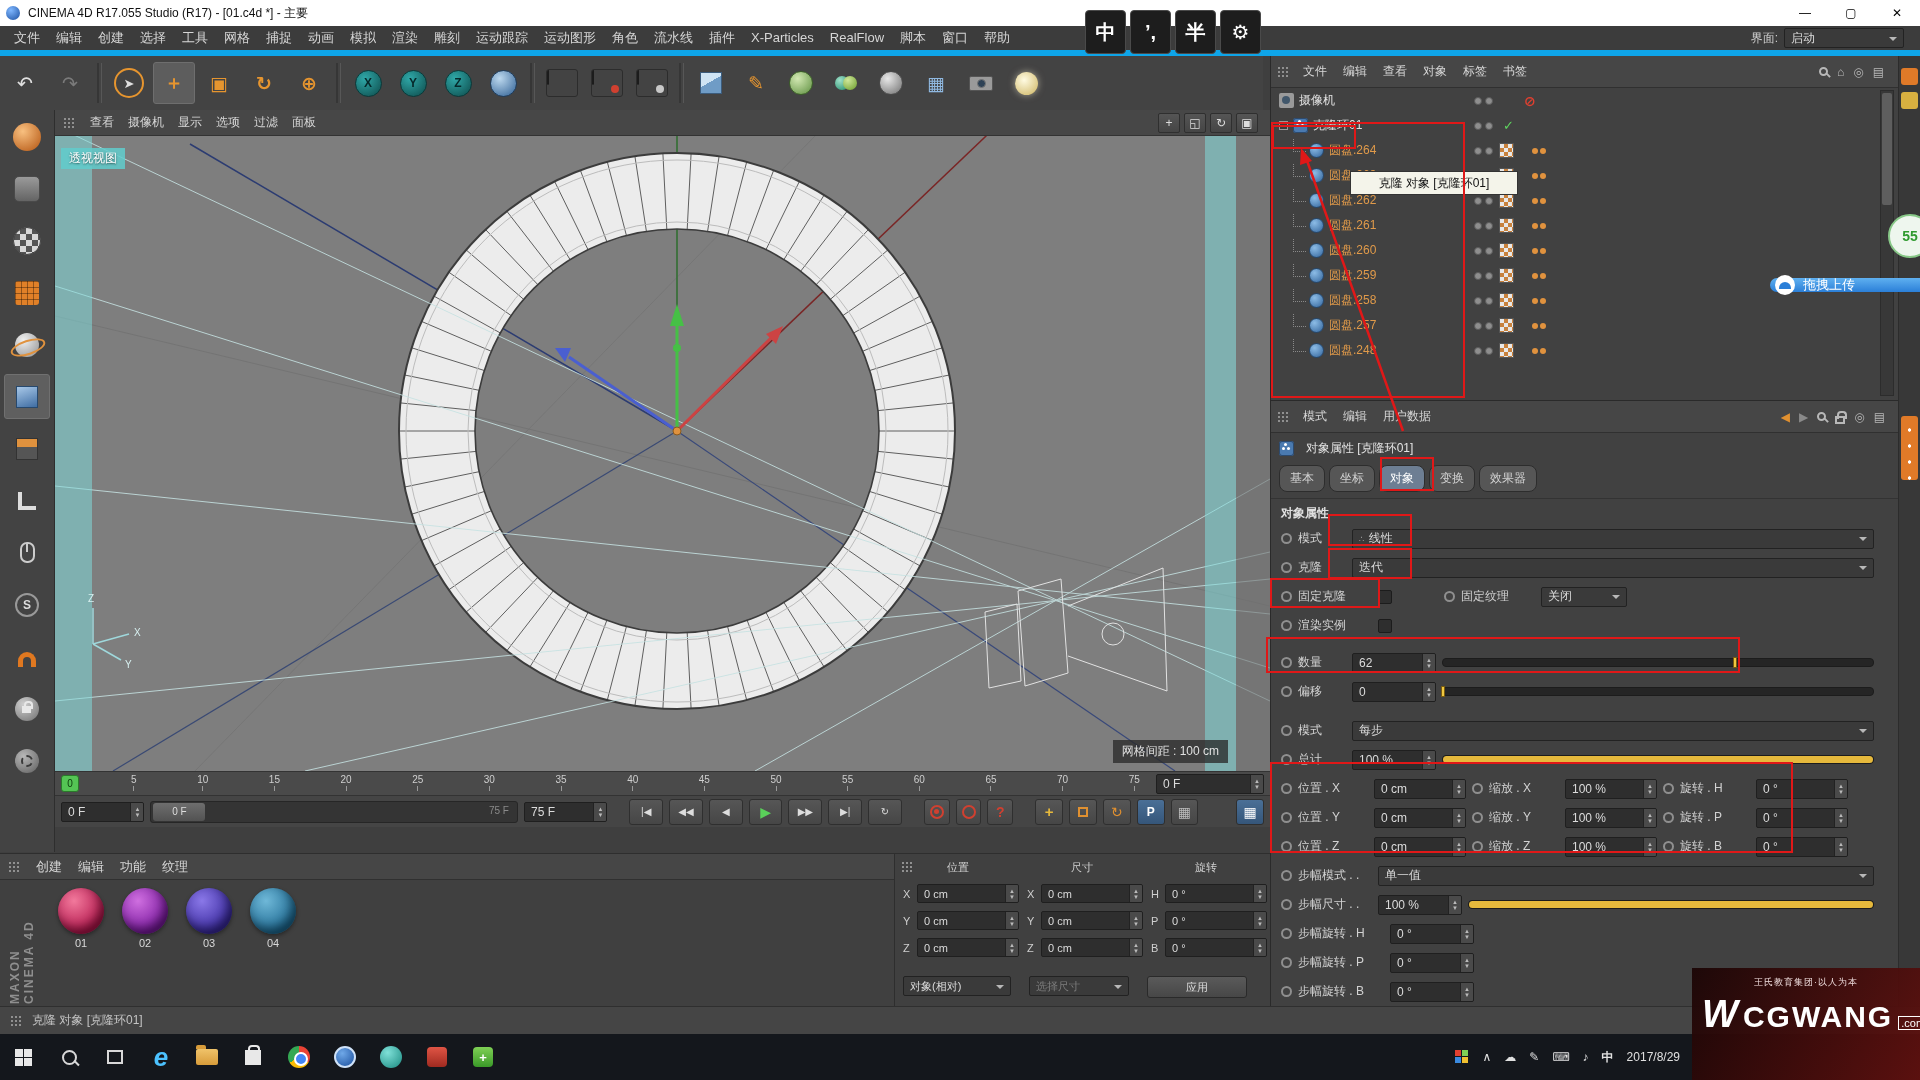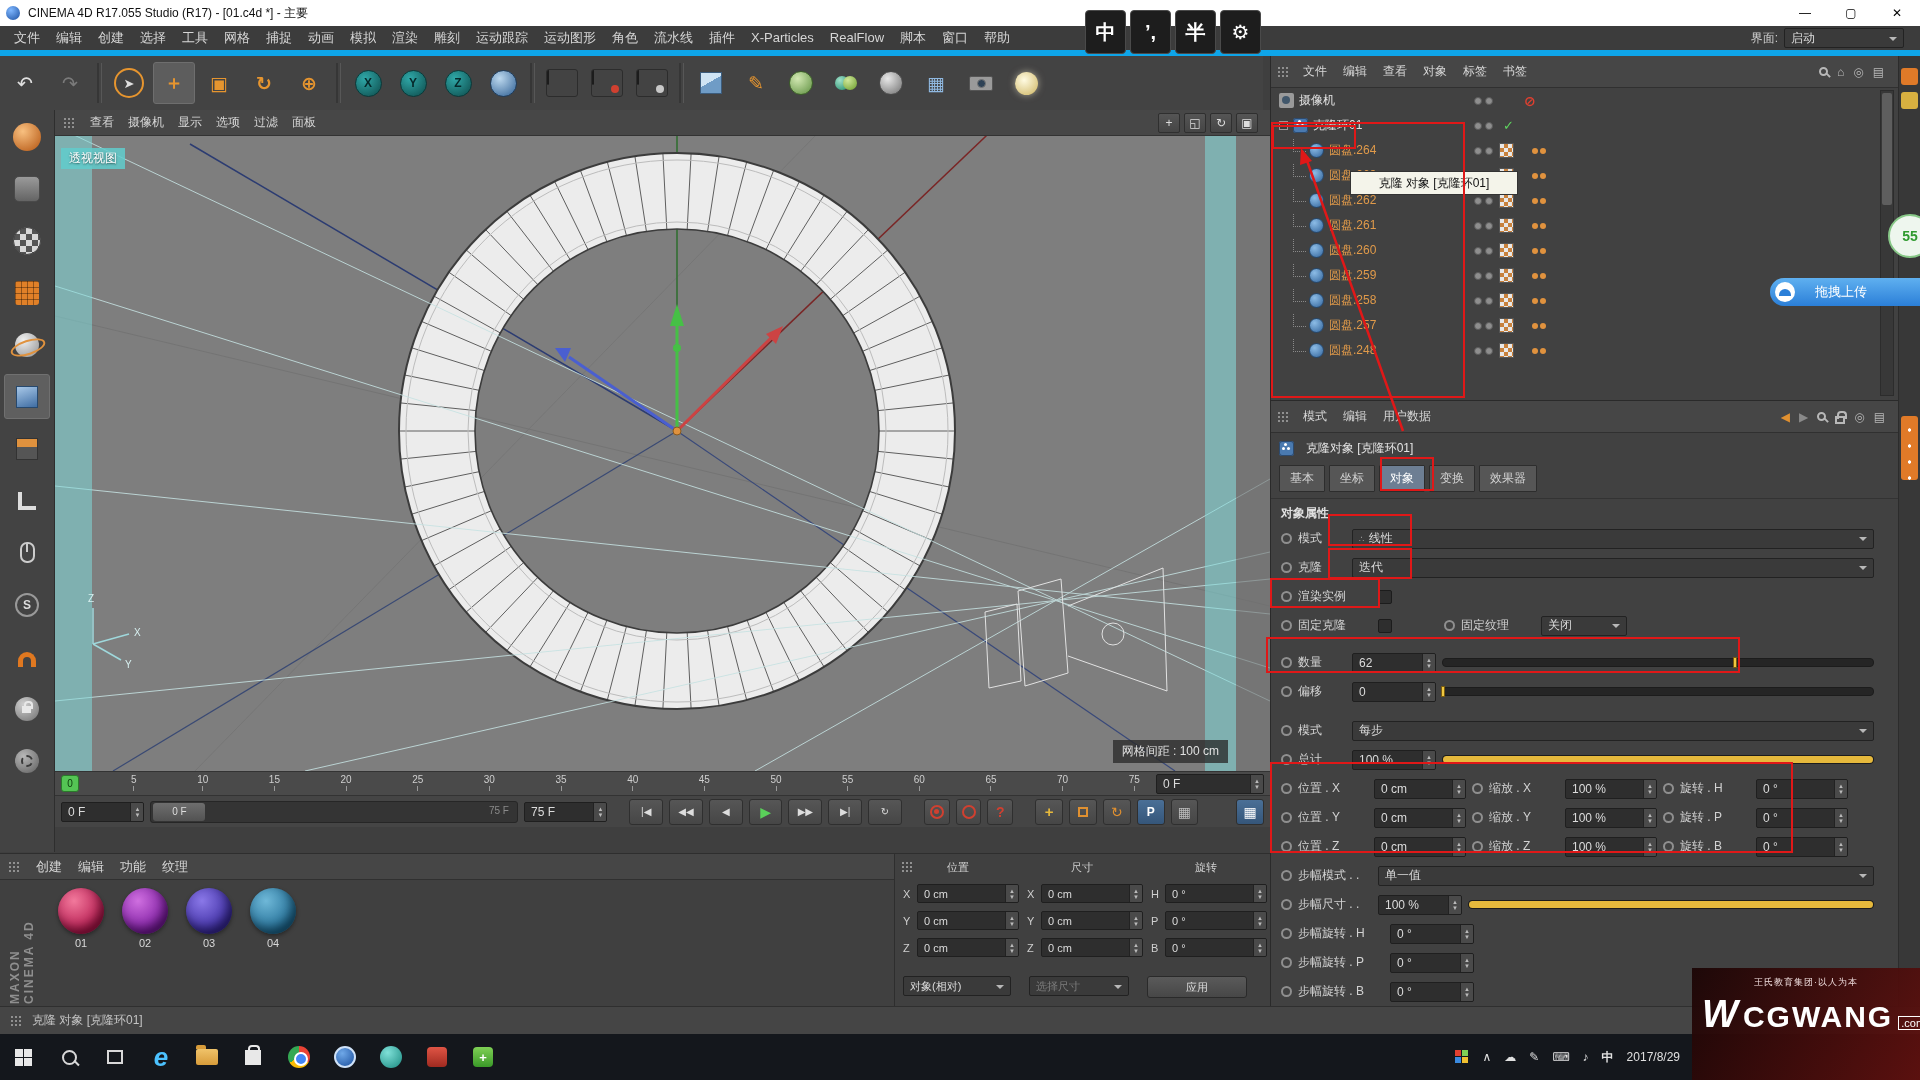--- a/index.html
+++ b/index.html
@@ -142,21 +142,21 @@
 .tg-check{position:absolute;left:232px;color:#5fd45f;font-size:13px;font-weight:bold}
 .tg-noren{position:absolute;left:253px;color:#e04030;font-size:14px;font-weight:bold}
 .tg-tex{position:absolute;left:228px;width:15px;height:15px;background-color:#e8e8e8;background-image:linear-gradient(45deg,#c8813c 25%,transparent 25%,transparent 75%,#c8813c 75%),linear-gradient(45deg,#c8813c 25%,transparent 25%,transparent 75%,#c8813c 75%);background-size:8px 8px;background-position:0 0,4px 4px;border:1px solid #555}
 .tg-odots{position:absolute;left:261px;display:flex;gap:2px}
 .tg-odots b{width:6px;height:6px;border-radius:50%;background:#e0923e}
 #omscroll{position:absolute;right:5px;top:2px;width:14px;height:306px;background:#383838;border:1px solid #2c2c2c}
 #omscroll .thumb{position:absolute;left:1px;right:1px;top:2px;height:112px;background:#5e5e5e;border-radius:2px}
 #amwrap{position:absolute;left:0;top:344px;width:628px;bottom:0;background:#414141;border-top:1px solid #2a2a2a}
 #amtitle{height:30px;display:flex;align-items:center;padding:0 8px;gap:7px;color:#e4e4e4}
 #amtabs{display:flex;gap:4px;padding:2px 8px 6px 8px;border-bottom:1px solid #333}
-.tab{padding:4px 10px;border-radius:1px;border:1px solid #2d2d2d;font-size:12px}
+.tab{padding:4px 10px;border-radius:8px;border:1px solid #2d2d2d;font-size:12px}
 #amsection{padding:6px 10px 2px 10px;color:#e0e0e0;font-weight:bold}
 .prow{display:flex;align-items:center;height:29px;padding:0 25px 0 10px;gap:6px}
 .rad{width:11px;height:11px;border-radius:50%;border:2px solid #8f8f8f;flex:none}
 .plabel{width:48px;color:#d2d2d2;white-space:nowrap}
 .plabel.w{width:74px}
 .cb{width:14px;height:14px;background:#2e2e2e;border:1px solid #1c1c1c;border-radius:2px}
 .ddicon{color:#9a9a9a;font-size:9px;margin-right:4px}
 .sl{flex:1;height:9px;background:#252525;border:1px solid #1c1c1c;border-radius:4px;position:relative}
 .sl .fill{position:absolute;left:0;top:0;bottom:0;background:#e6b93c;border-radius:4px}
 .sl .hand{position:absolute;top:-2px;width:4px;height:11px;background:#f0c840;border:1px solid #7a5c10;margin-left:-2px}
@@ -195,21 +195,21 @@
 .tinyrg b:nth-child(1){background:#e04030}.tinyrg b:nth-child(2){background:#7fd055}
 .tinyrg b:nth-child(3){background:#3a8ae0}.tinyrg b:nth-child(4){background:#f0c030}
 
 #watermark{left:1692px;top:968px;width:228px;height:112px;background:linear-gradient(120deg,rgba(28,6,6,.96),rgba(96,16,14,.93));z-index:40;color:#fff;padding:8px 10px}
 #watermark .sub{font-size:9px;text-align:center;color:#f0dede;letter-spacing:1px}
 #watermark .main{display:flex;align-items:baseline;gap:5px;margin-top:6px}
 #watermark .wlogo{font-size:38px;font-weight:bold;font-style:italic;line-height:1}
 #watermark .wname{font-size:30px;font-weight:bold;letter-spacing:2px}
 #watermark .wcom{font-size:11px;border:1px solid #fff;padding:0 2px}
 
-#upload{left:1770px;top:278px;width:150px;height:28px;border-radius:14px 0 0 14px;background:linear-gradient(#5fb0f0,#2b7fd8);display:flex;align-items:center;gap:20px;padding-left:5px;color:#fff;font-size:13px;z-index:45}
+#upload{left:1770px;top:278px;width:150px;height:14px;border-radius:14px 0 0 14px;background:linear-gradient(#5fb0f0,#2b7fd8);display:flex;align-items:center;gap:8px;padding-left:5px;color:#fff;font-size:13px;z-index:45}
 #upload .cloudico{width:20px;height:20px;border-radius:50%;background:#fff;position:relative}
 #upload .cloudico:after{content:"";position:absolute;left:4px;top:7px;width:12px;height:7px;background:#2b7fd8;border-radius:6px 6px 0 0}
 #ball55{left:1888px;top:214px;width:44px;height:44px;border-radius:50%;background:#eef6ee;border:2px solid #88c888;color:#2f9a2f;font-weight:bold;font-size:14px;display:flex;align-items:center;justify-content:center;z-index:44}
 #ime{left:1085px;top:10px;height:44px;display:flex;gap:4px;z-index:50}
 .imekey{width:41px;height:44px;background:#1d1d1d;border:1px solid #4a4a4a;border-radius:4px;color:#fff;font-size:20px;font-weight:bold;display:flex;align-items:center;justify-content:center}
 
 #annot{left:0;top:0;width:1920px;height:1080px;pointer-events:none;z-index:60}
 .rbox{position:absolute;border:2px solid #e01818}
 #tooltip{position:absolute;left:1350px;top:171px;width:168px;height:24px;background:#f4f4ea;border:1px solid #333;color:#111;font-size:12px;display:flex;align-items:center;justify-content:center;z-index:58}
 </style>
@@ -954,21 +954,21 @@
         <span style="color:#e09030">◀</span>
         <span style="color:#8a8a8a">▶</span>
         <span class="magico"></span>
         <span class="lockico"></span>
         <span style="color:#b8b8b8">◎</span>
         <span style="color:#b8b8b8">▤</span>
       </span>
     </div>
     <div id="amtitle">
       <span class="oicon i-clone"></span>
-      <span>克隆对象 [克隆环01]</span>
+      <span>对象属性 [克隆环01]</span>
     </div>
     <div id="amtabs">
         <span class="tab" style="background: rgb(86, 86, 86); color: rgb(210, 210, 210);">基本</span>
         <span class="tab" style="background: rgb(86, 86, 86); color: rgb(210, 210, 210);">坐标</span>
         <span class="tab" style="background: rgb(109, 126, 147); color: rgb(255, 255, 255);">对象</span>
         <span class="tab" style="background: rgb(86, 86, 86); color: rgb(210, 210, 210);">变换</span>
         <span class="tab" style="background: rgb(86, 86, 86); color: rgb(210, 210, 210);">效果器</span>
       </div>
     <div id="amsection">对象属性</div>
 
@@ -981,37 +981,37 @@
           <span class="arr"></span>
         </div>
     </div>
     <div class="prow">
       <span class="rad"></span>
       <span class="plabel">克隆</span>
       <div class="dd" style="flex:1">
           <span>迭代</span>
           <span class="arr"></span>
         </div>
-    </div>
-    <div class="prow">
-      <span class="rad"></span>
-      <span class="plabel w">渲染实例</span>
-      <span class="cb"></span>
     </div>
     <div class="prow">
       <span class="rad"></span>
       <span class="plabel w">固定克隆</span>
       <span class="cb"></span>
       <span style="width:40px"></span>
       <span class="rad"></span>
       <span class="plabel w">固定纹理</span>
       <div class="dd" style="width:86px">
           <span>关闭</span>
           <span class="arr"></span>
         </div>
+    </div>
+    <div class="prow">
+      <span class="rad"></span>
+      <span class="plabel w">渲染实例</span>
+      <span class="cb"></span>
     </div>
     <div class="spacer8"></div>
     <div class="prow">
       <span class="rad"></span>
       <span class="plabel">数量</span>
       <div class="nfield" style="width:84px">
           <span class="val">62</span>
           <span class="stepper">
             <span>▲</span>
             <span>▼</span>

